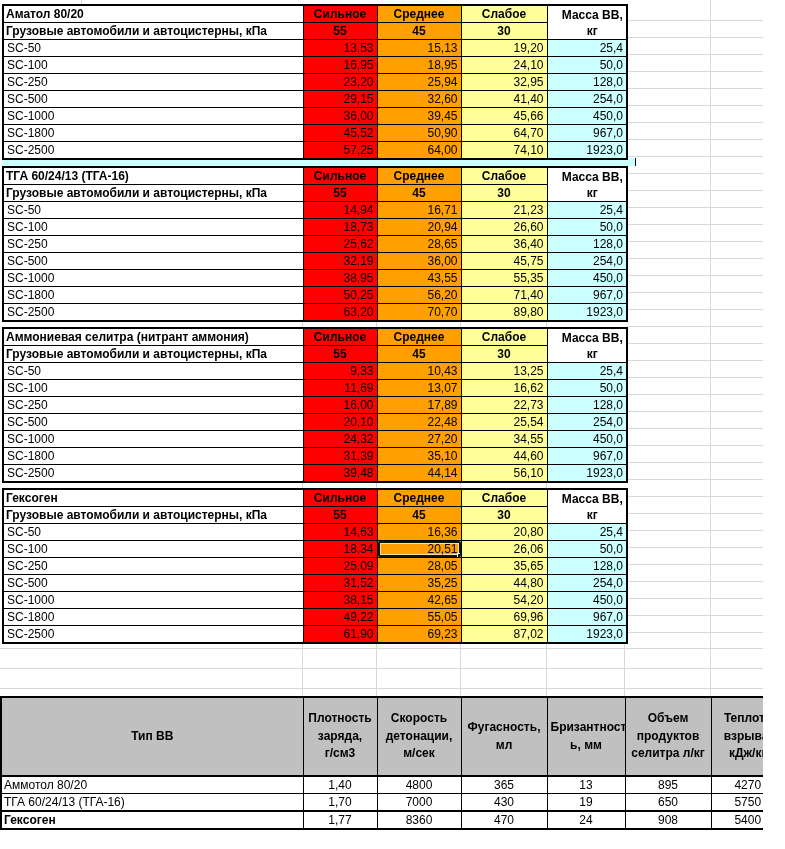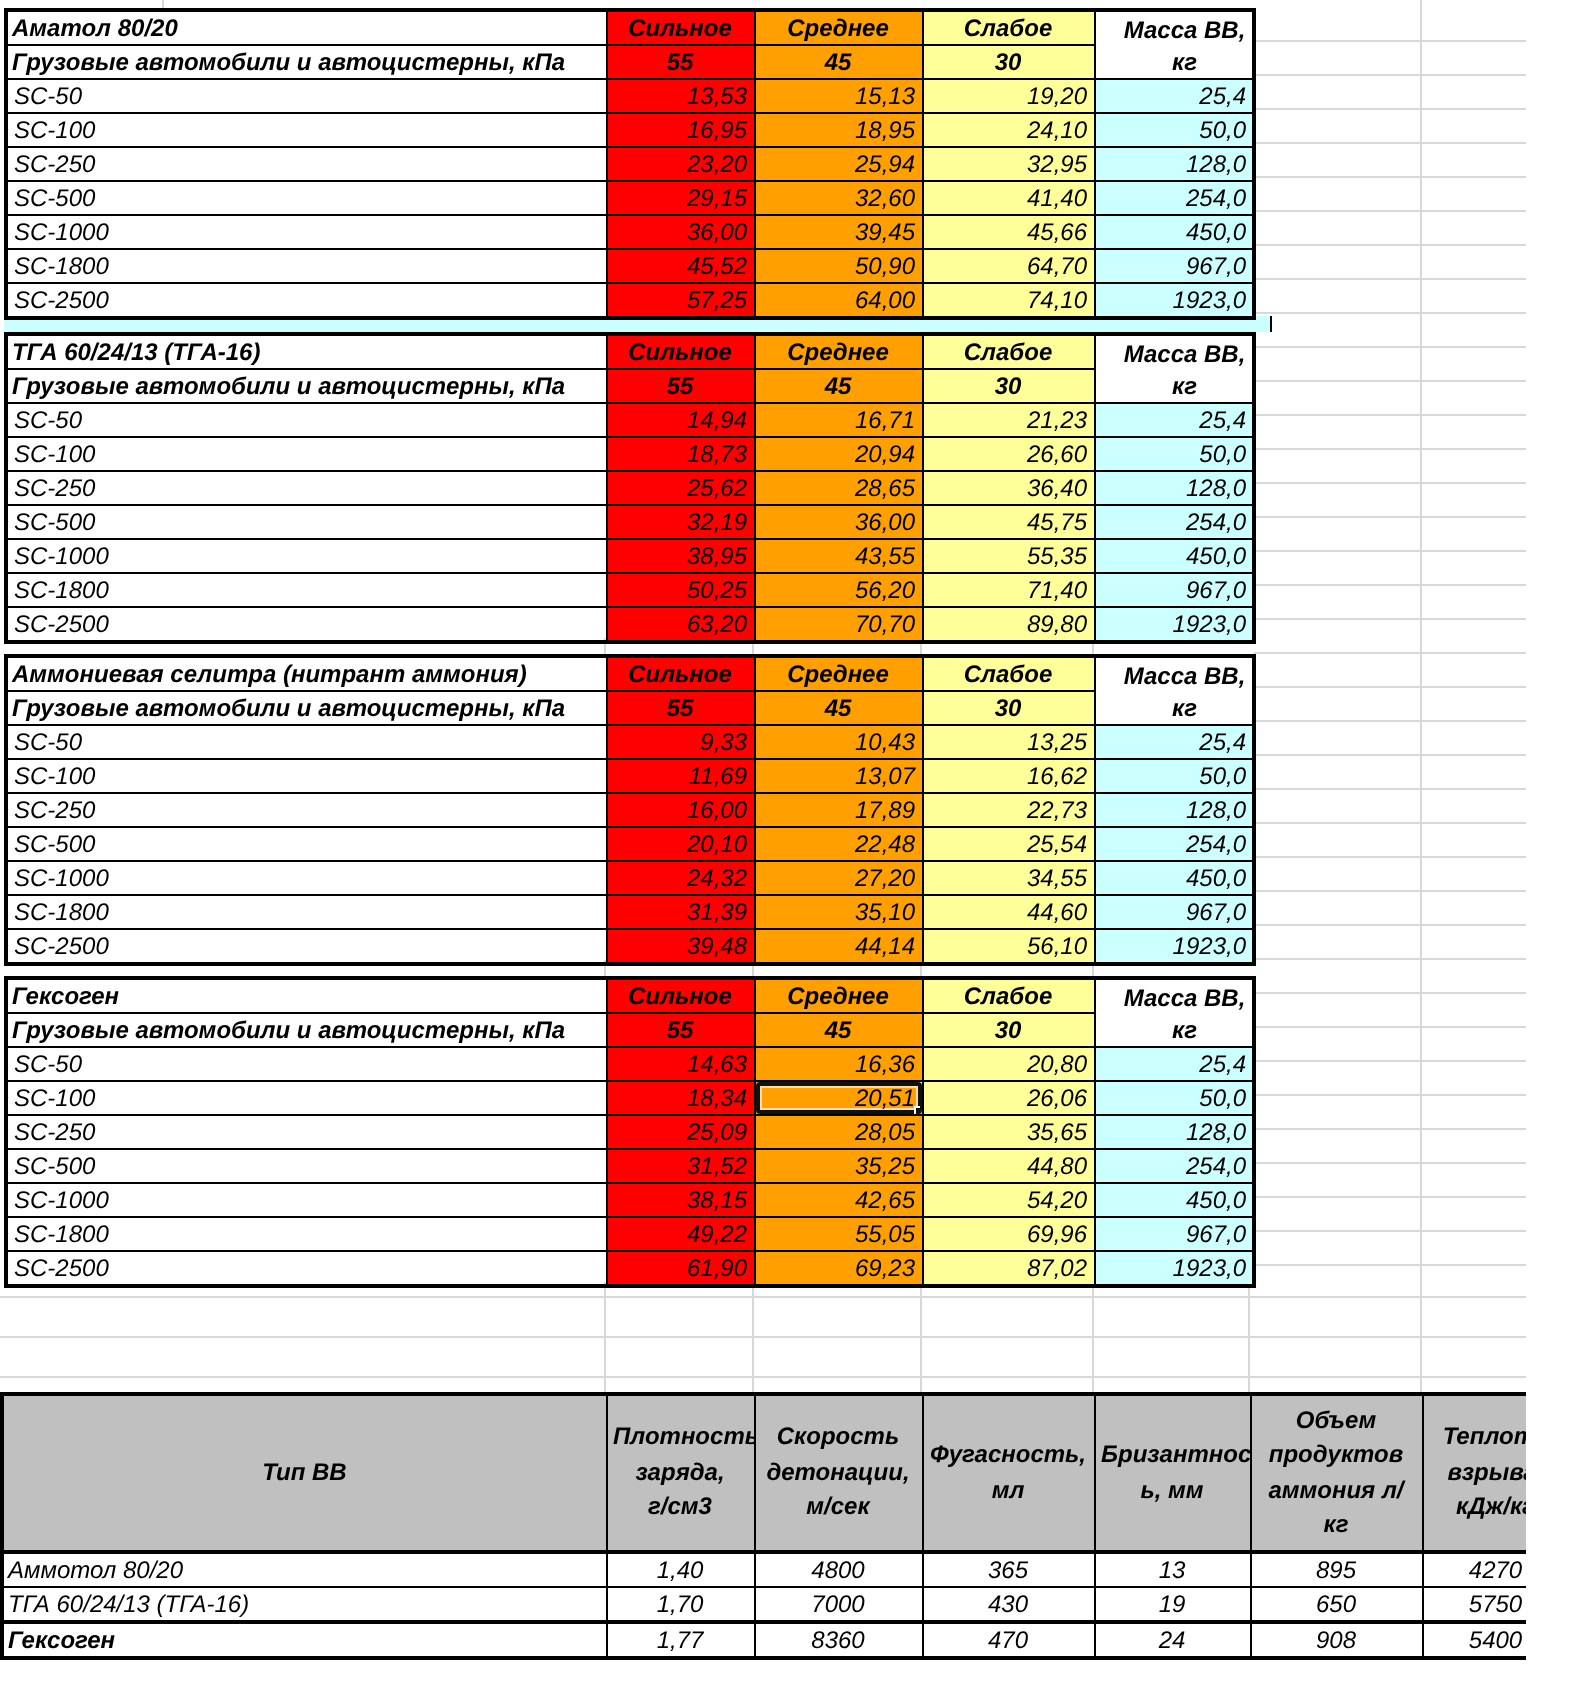--- a/index.html
+++ b/index.html
@@ -1,18 +1,18 @@
 <!DOCTYPE html>
 <html style="--strong: #FF0000; --medium: #FFA000; --weak: #FFFF99; --mass: #CCFFFF; --header_gray: #C0C0C0; --grid: #D8D8D8;"><head>
 <meta charset="utf-8">
 <style>
   html,body{margin:0;padding:0;background:#fff;}
   .sheet{
     position:relative;width:763px;height:849px;background:#fff;overflow:hidden;
-    font-family:"Liberation Sans","DejaVu Sans",sans-serif;color:#000;font-style:italic;
+    font-family:"Liberation Sans","DejaVu Sans",sans-serif;color:#000;
   }
   
   .right-grid{position:absolute;left:627px;top:0;width:158px;height:696px;
     background-image:repeating-linear-gradient(to bottom,transparent 0,transparent 16px,var(--grid) 16px,var(--grid) 17px);
     background-position:0 4px;}
   .vline{position:absolute;top:0;width:1px;height:100%;background:var(--grid);}
   .hline{position:absolute;left:0;width:100%;height:1px;background:var(--grid);}
   .gap{position:absolute;left:0;top:641px;width:785px;height:55px;background:#fff;}
   .sep{position:absolute;left:0;width:626px;height:8px;background:#fff;}
   .sep-cyan{position:absolute;left:2px;top:158px;width:633px;height:8px;background:var(--mass);border-right:1px solid #000;}
@@ -430,21 +430,21 @@
 г/см3</td>
         <td>Скорость
 детонации,
 м/сек</td>
         <td>Фугасность,
 мл</td>
         <td>Бризантност
 ь, мм</td>
         <td>Объем
 продуктов
-аммония л/кг</td>
+селитра л/кг</td>
         <td>Теплота
 взрыва,
 кДж/кг</td>
       </tr>
 
   <tr class="brow">
     <td class="lbl">Аммотол 80/20</td>
     <td class="num">1,40</td>
     <td class="num">4800</td>
     <td class="num">365</td>

